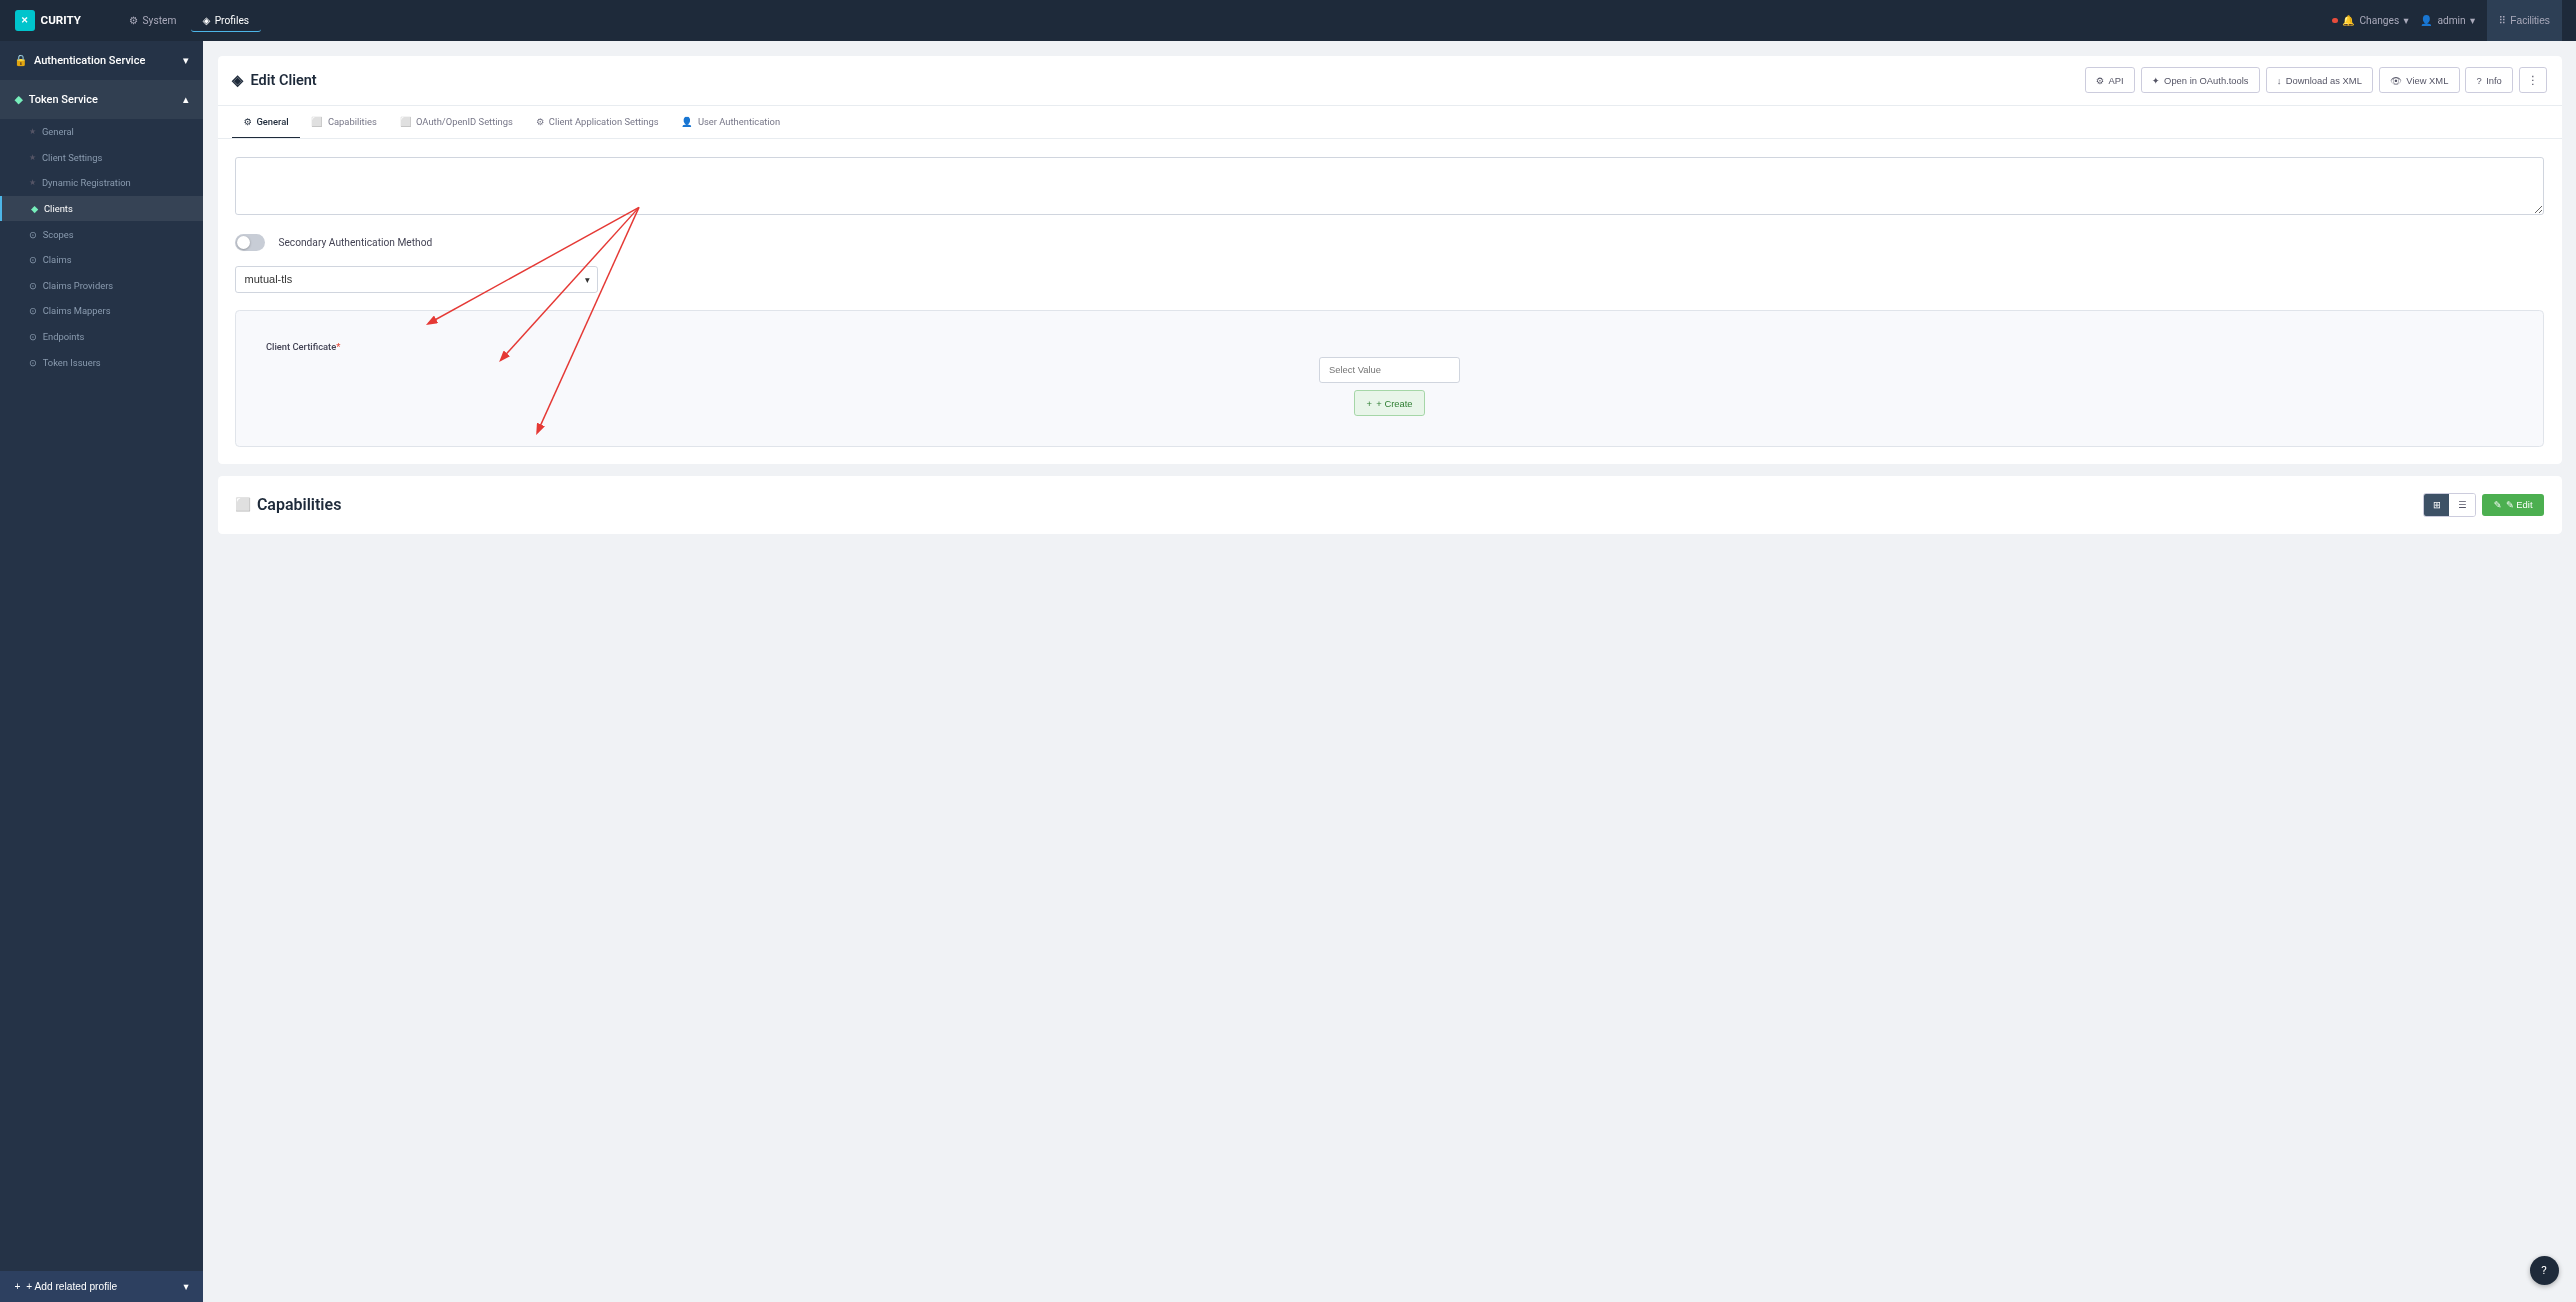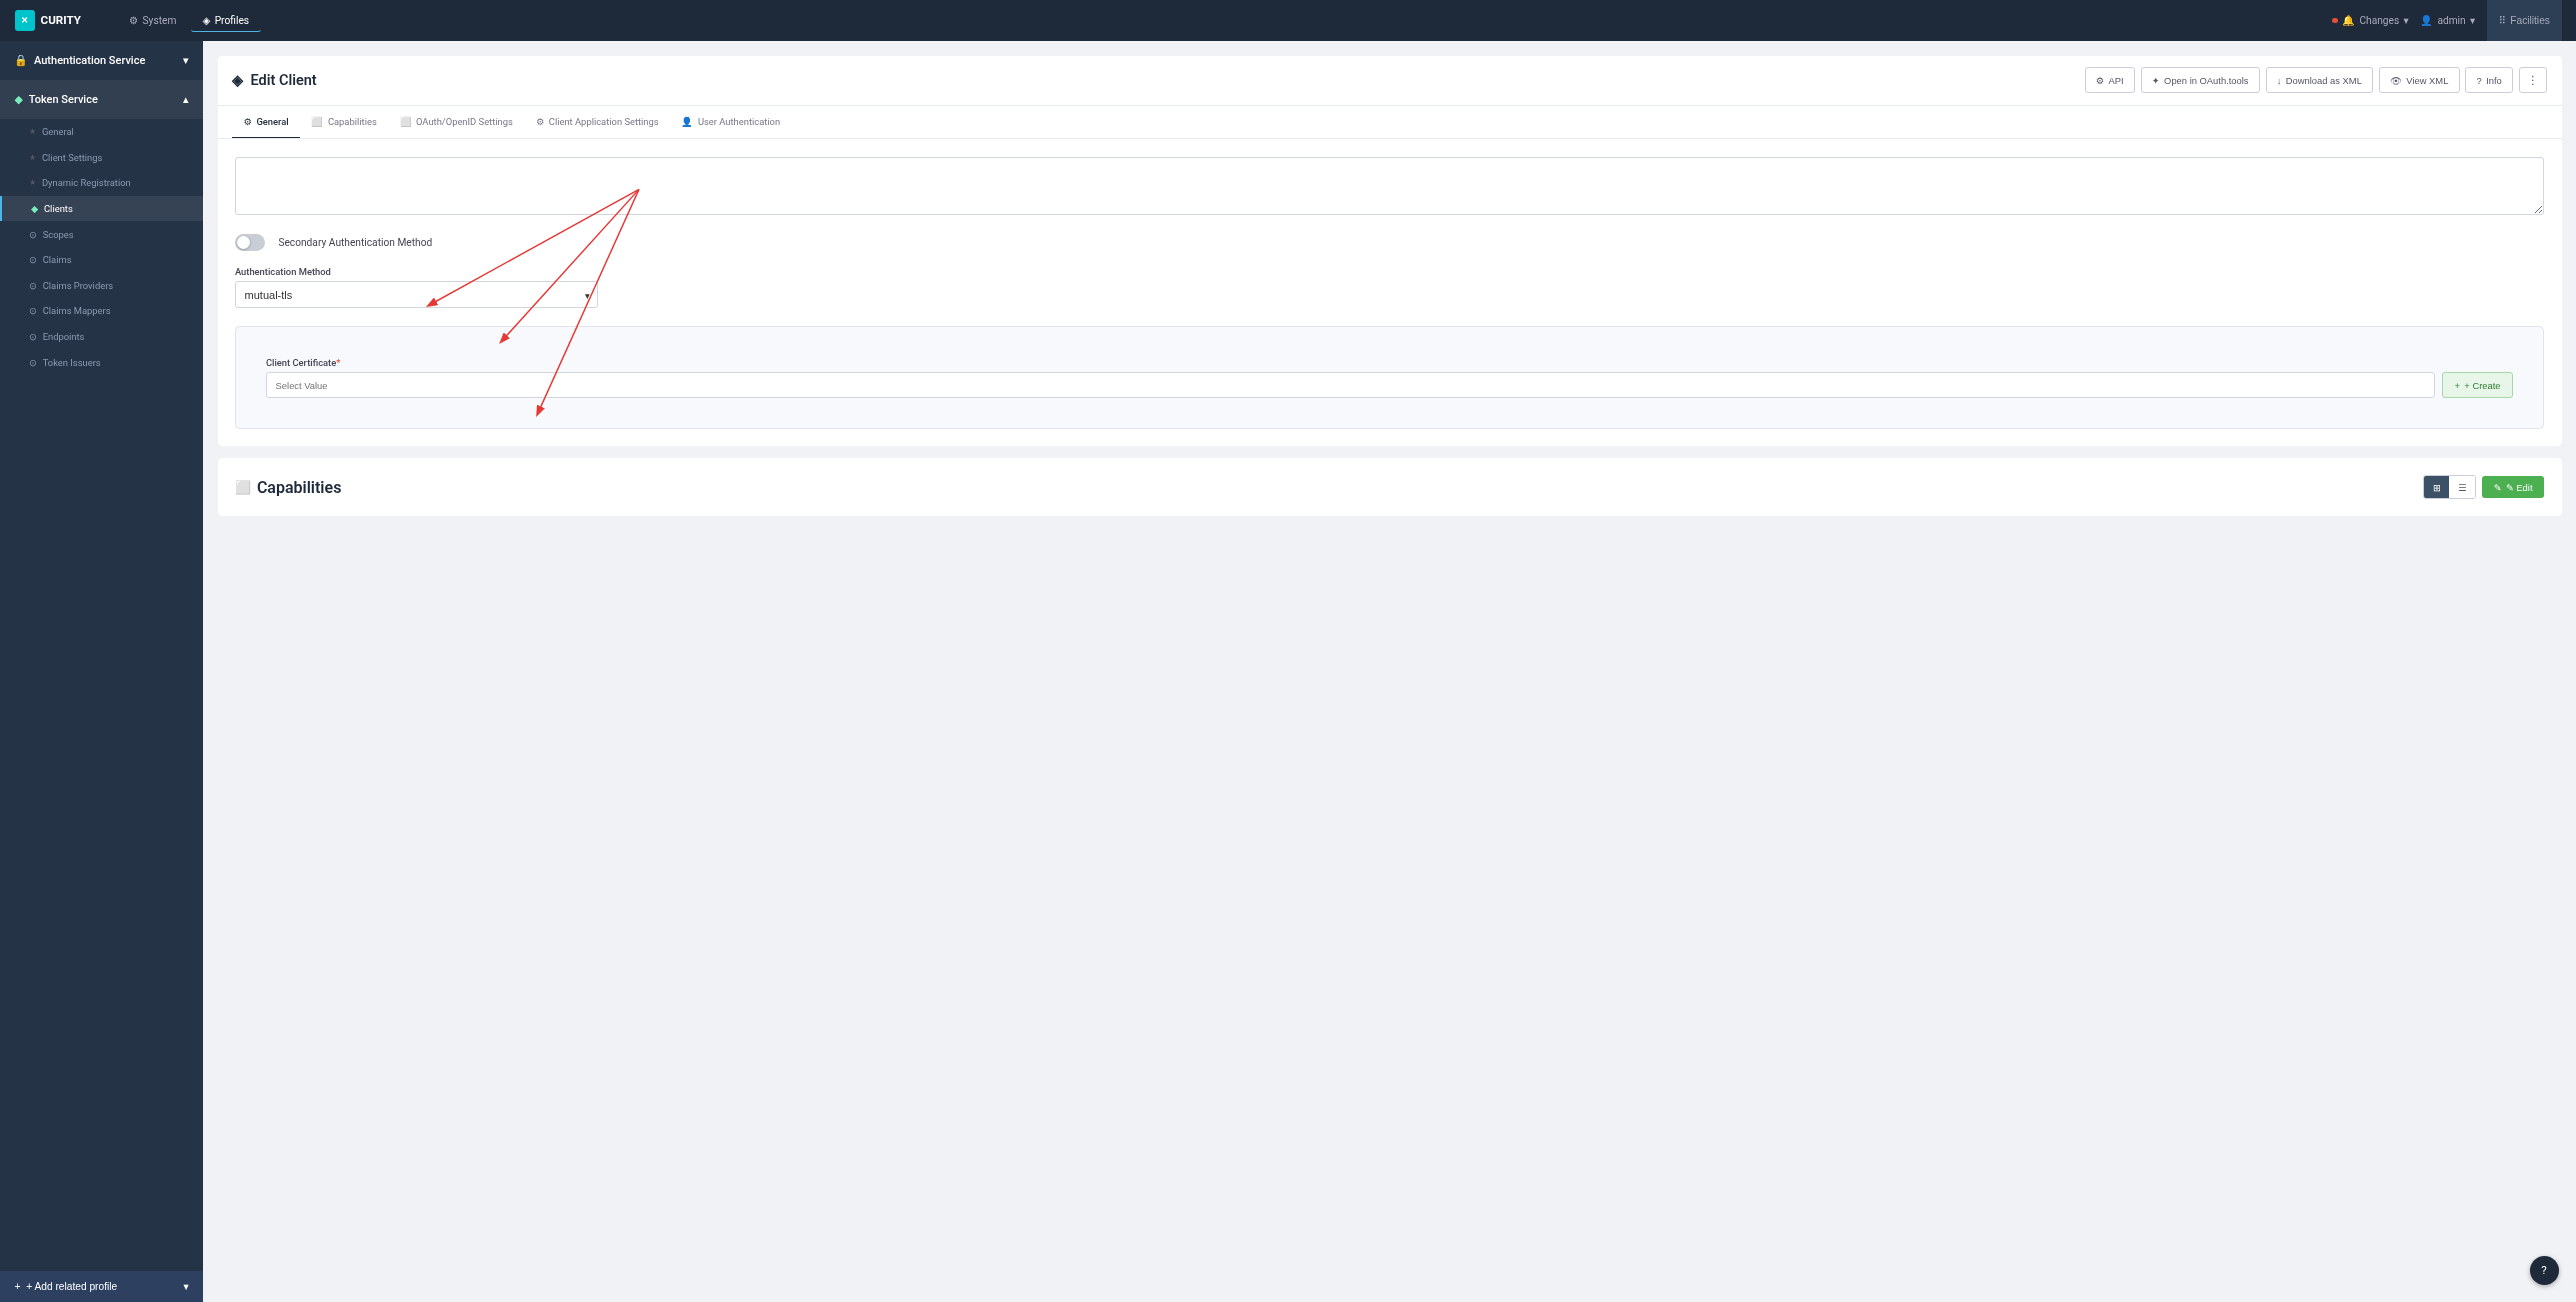--- a/index.html
+++ b/index.html
@@ -98,21 +98,21 @@
     }
     .select-field select { width: 100%; border: none; outline: none; font-size: 9.4px; color: #333; background: transparent; appearance: none; }
 
     
     .sub-tabs { display: flex; border-bottom: 0.7px solid #e0e4ea; margin-top: 11.6px; }
     .sub-tab { padding: 7.3px 11.6px; color: #778; font-size: 9.4px; cursor: pointer; border-bottom: 1.5px solid transparent; }
     .sub-tab.active { color: #1e2a3a; border-bottom: 1.5px solid #1e2a3a; font-weight: 500; }
 
     
     .cert-box { background: #f8f9fc; border: 0.7px solid #e0e4ea; border-radius: 4.4px; padding: 30px; margin-top: 8.7px; }
-    .cert-row { display: flex; gap: 7.3px; align-items: center; }
+    .cert-row { display: flex; gap: 7.3px; align-items: center; flex-direction: column; }
     .cert-input {
       flex: 1; border: 0.7px solid #d0d5de; border-radius: 2.9px; padding: 6.5px 8.7px;
       font-size: 9.4px; color: #999; background: white;
     }
     .cert-create-btn {
       background: #e8f5e9; color: #2e7d32; border: 0.7px solid #a5d6a7;
       padding: 6.5px 11.6px; border-radius: 2.9px; cursor: pointer; font-size: 9.4px;
       display: flex; align-items: center; gap: 2.9px; white-space: nowrap;
     }
     .cert-hint { font-size: 8.7px; color: #778; margin-top: 5.8px; }
@@ -296,21 +296,20 @@
       </div>
 
       <div class="toggle-row">
         <div class="toggle">
           <div class="knob"></div>
         </div>
         <span class="toggle-label">Secondary Authentication Method</span>
       </div>
 
       <div class="form-section">
-        <div class="form-label">Authentication Method</div>
         <div class="select-field" style="position:relative;max-width:363px;">
           <select style="width:100%;border:none;outline:none;font-size:11px;color:#333;background:transparent;appearance:none;padding-right:17.4px;">
             <option>mutual-tls</option>
             <option>client-secret</option>
             <option>private-key-jwt</option>
             <option>none</option>
           </select>
           <span style="position:absolute;right:7.3px;top:50%;transform:translateY(-50%);pointer-events:none;">▾</span>
         </div>
       </div>

